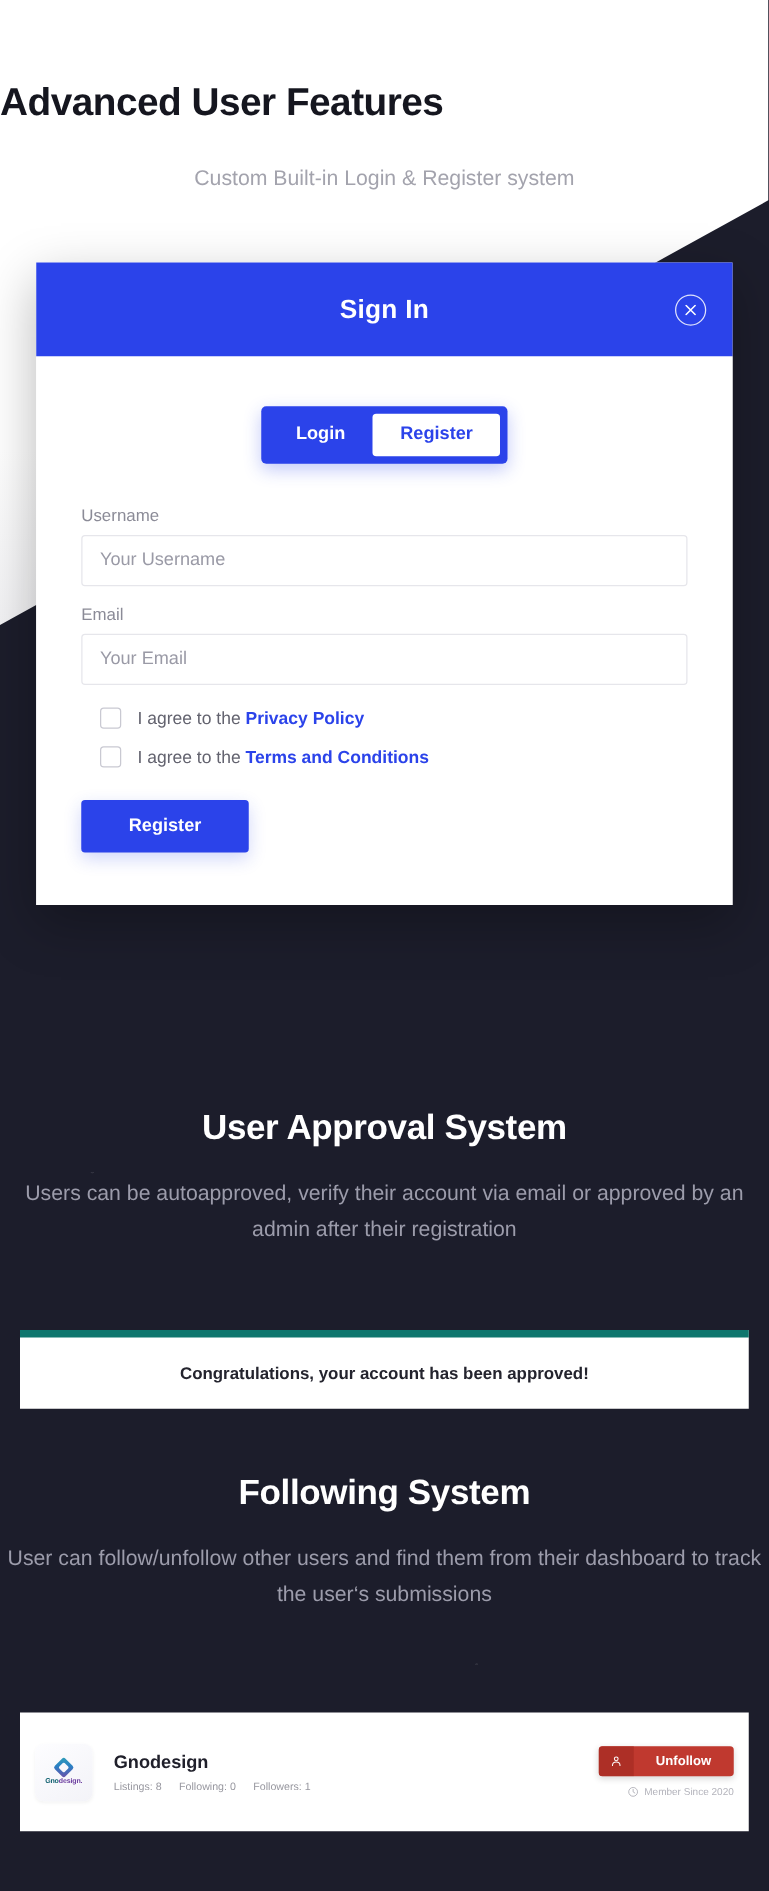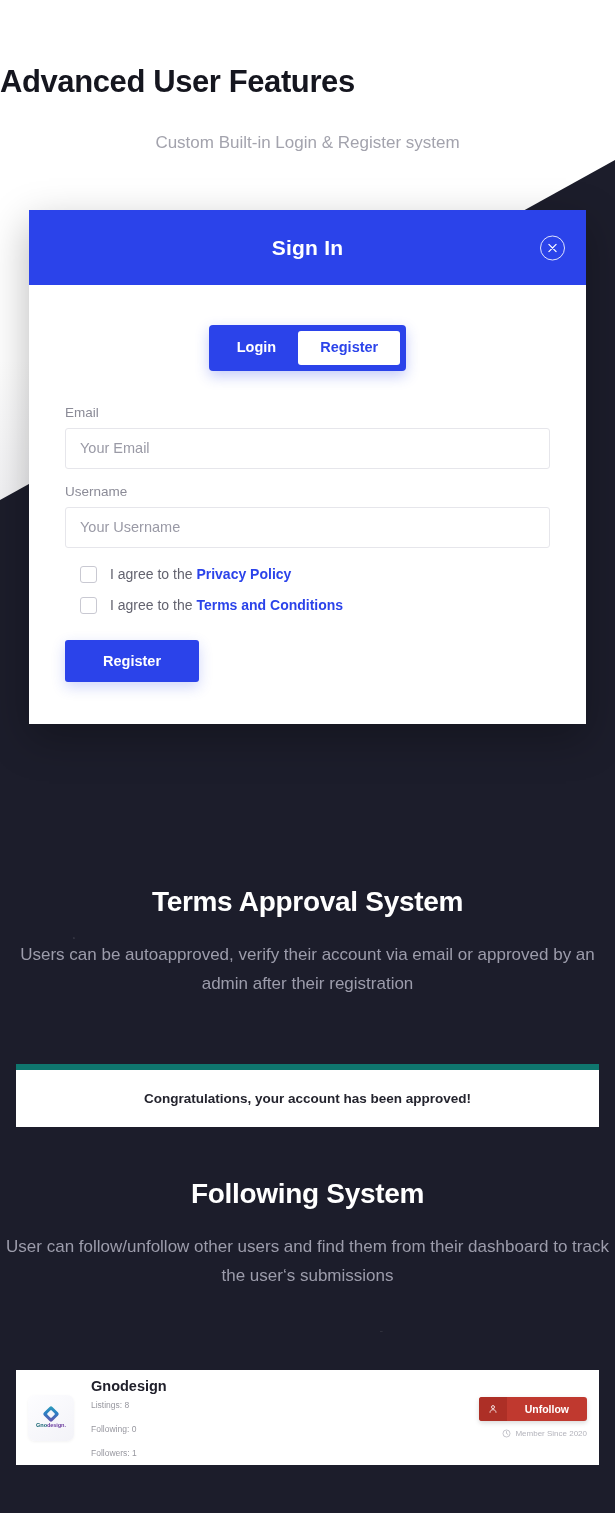--- a/index.html
+++ b/index.html
@@ -170,21 +170,21 @@
   .avatar-mark::after {
     content:""; position:absolute; left:3px; top:3px; width:6px; height:6px;
     background:#f7f7fb; border-radius:1px;
   }
   .avatar-word { font-size:5.6px; font-weight:bold; letter-spacing:-0.1px; }
   .aw-a { color:#116170; }
   .aw-b { color:#6d3fa0; }
 
   .profile-meta { margin-left:17px; }
   .profile-name { font-size:14.5px; font-weight:bold; color:#20202b; }
-  .profile-stats { margin-top:6px; display:flex; gap:14px;flex-direction:column; }
+  .profile-stats { margin-top:6px; display:flex; gap:14px; }
   .stat { font-size:8.5px; color:#97979f; }
 
   .profile-right { margin-left:auto; text-align:right; }
   .btn-unfollow {
     display:inline-flex; align-items:center; border:none; cursor:pointer;
     background:#c0392f; border-radius:3px; overflow:hidden;
     font-family:"Liberation Sans", sans-serif;
     box-shadow:0 2px 5px rgba(0,0,0,.15);
   }
   .unfollow-ico {
@@ -223,30 +223,30 @@
     <div class="modal-body">
 
       <div class="tabs-wrap">
         <div class="tabs">
           <div class="tab">Login</div>
           <div class="tab active">Register</div>
         </div>
       </div>
 
       <div class="field">
+        <label class="field-label">Username</label>
+        <div class="input-wrap">
+          <input type="text" placeholder="Your Username" style="">
+        </div>
+      </div>
+
+      <div class="field">
         <label class="field-label">Email</label>
         <div class="input-wrap">
           <input type="text" placeholder="Your Email" style="">
-        </div>
-      </div>
-
-      <div class="field">
-        <label class="field-label">Username</label>
-        <div class="input-wrap">
-          <input type="text" placeholder="Your Username" style="">
         </div>
       </div>
 
 
       <div class="checks">
         <div class="check-row">
           <span class="check-box"></span>
           <span class="check-text">
             <span>I agree to the</span>
             <a href="#">Privacy Policy</a>
@@ -260,21 +260,21 @@
           </span>
         </div>
       </div>
 
       <button class="btn-register">Register</button>
 
     </div>
   </div>
 
   <div class="section approval-sec">
-    <div class="section-title">Terms Approval System</div>
+    <div class="section-title">User Approval System</div>
     <div class="section-desc">Users can be autoapproved, verify their account via email or approved by an admin after their registration</div>
   </div>
 
   <div class="toast">
     <div class="toast-text">Congratulations, your account has been approved!</div>
   </div>
 
   <div class="section follow-sec">
     <div class="section-title">Following System</div>
     <div class="section-desc">User can follow/unfollow other users and find them from their dashboard to track the user‘s submissions</div>

